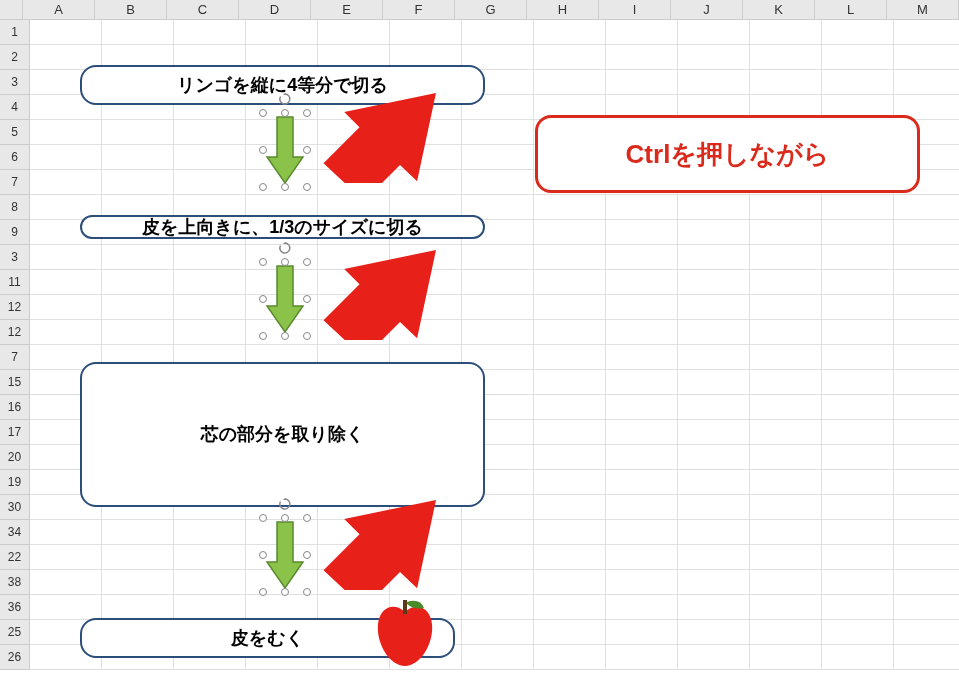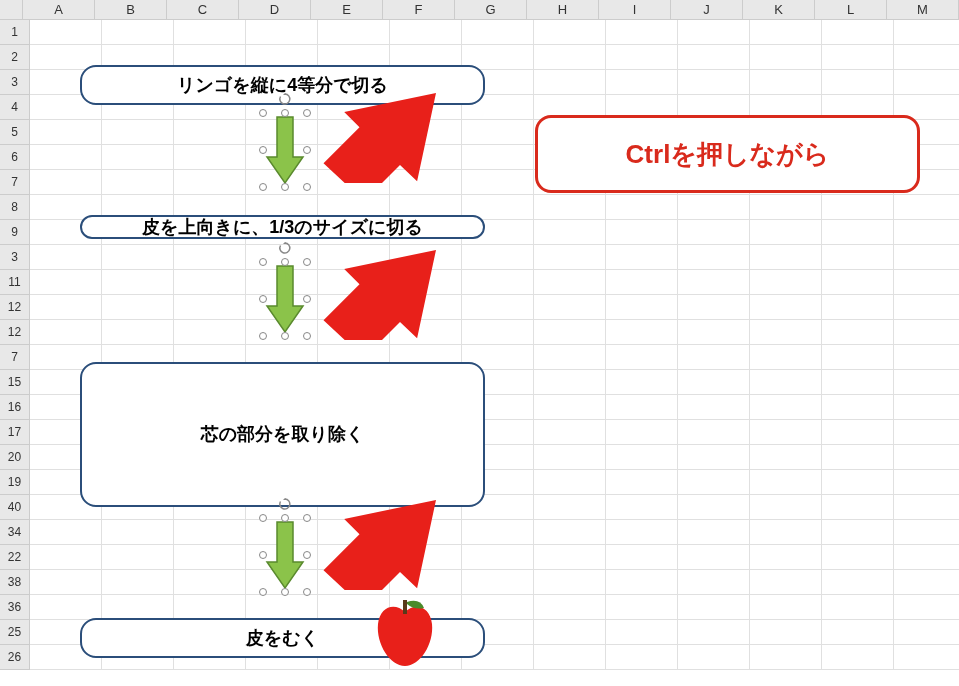--- a/index.html
+++ b/index.html
@@ -79,21 +79,21 @@
       <div class="rh">3</div>
       <div class="rh">11</div>
       <div class="rh">12</div>
       <div class="rh">12</div>
       <div class="rh">7</div>
       <div class="rh">15</div>
       <div class="rh">16</div>
       <div class="rh">17</div>
       <div class="rh">20</div>
       <div class="rh">19</div>
-      <div class="rh">40</div>
+      <div class="rh">30</div>
       <div class="rh">34</div>
       <div class="rh">22</div>
       <div class="rh">38</div>
       <div class="rh">36</div>
       <div class="rh">25</div>
       <div class="rh">26</div>
     </div>
   <div class="cells" id="cells">
       <div class="row">
         <div class="cell"></div>
@@ -583,21 +583,21 @@
       <div class="handle br"></div>
   </div>
 </div>
 
 <div class="red-arrow" style="left:310px; top:500px;">
   <svg width="140" height="90" viewBox="0 0 140 90">
       <path d="M15 78 L55 38 L38 21 L140 0 L119 98 L100 80 L60 120 Z" fill="#e8201a" transform="scale(0.9)"></path>
     </svg>
 </div>
 
-<div class="flow-box" style="left:80px; top:618px; width:405px; height:40px;">
+<div class="flow-box" style="left:80px; top:618px; width:375px; height:40px;">
   <span>皮をむく</span>
 </div>
 
 <div class="apple-icon" style="left:370px; top:594px;">
   <svg width="70" height="80" viewBox="0 0 70 80">
     <path d="M35 18 C 25 8, 10 12, 8 30 C 6 50, 20 72, 35 72 C 50 72, 64 50, 62 30 C 60 12, 45 8, 35 18 Z" fill="#e8201a"></path>
     <rect x="33" y="6" width="4" height="14" fill="#5a3a1a"></rect>
     <path d="M37 8 Q 50 4, 54 14 Q 44 16, 37 10 Z" fill="#4a8a2a"></path>
   </svg>
 </div>

